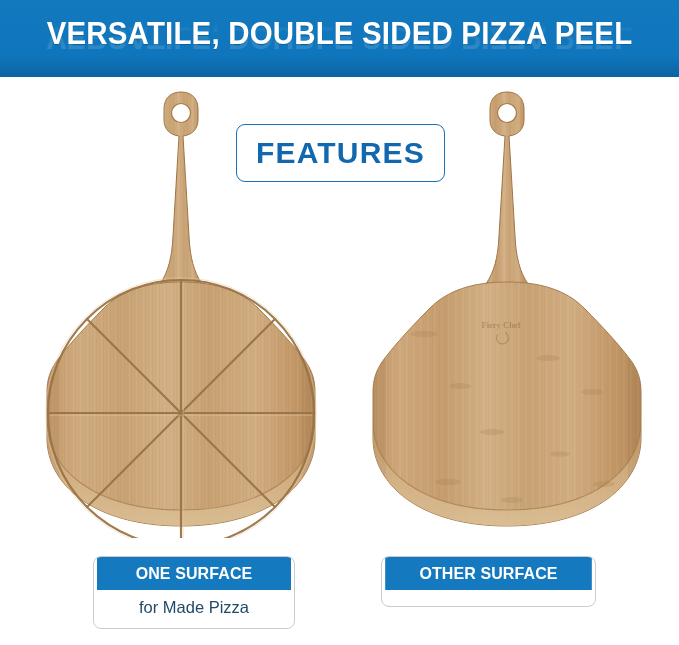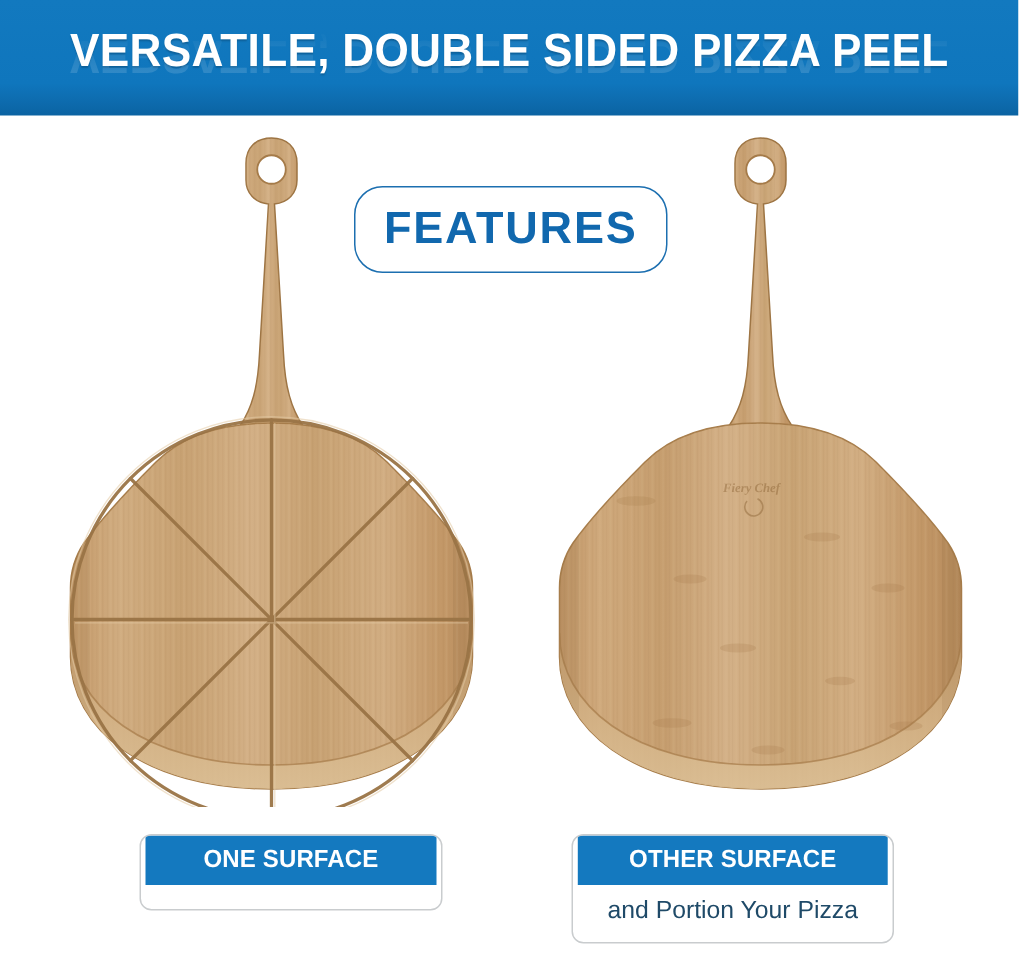--- a/index.html
+++ b/index.html
@@ -64,42 +64,42 @@
   
   .features-badge {
     position: absolute;
     left: 236px;
     top: 124px;
     width: 209px;
     height: 58px;
     box-sizing: border-box;
     background: #ffffff;
     border: 1.6px solid #1c6fb0;
-    border-radius: 19px;
+    border-radius: 9px;
     display: flex;
     align-items: center;
     justify-content: center;
     z-index: 40;
   }
   .features-badge-label {
     color: #1168ae;
     font-size: 30px;
     font-weight: bold;
     letter-spacing: 1.2px;
   }
 
   
   .board-stage {
     position: absolute;
     top: 86px;
     width: 310px;
     height: 452px;
   }
   .board-stage.left  { left: 26px; }
-  .board-stage.right { left: 352px; font-style: italic; }
+  .board-stage.right { left: 352px; }
 
   .board-svg { display: block; width: 100%; height: 100%; }
 
   
   .caption-card {
     position: absolute;
     top: 556px;
     width: 202px;
     border: 1px solid #c9ccce;
     border-radius: 8px;
@@ -350,21 +350,21 @@
         <text x="149" y="242" text-anchor="middle" font-family="Liberation Serif, serif" font-size="8.5" font-weight="bold" fill="#8a6234">Fiery Chef</text>
         <path d="M146,248 a6,6 0 1,0 7,-1.5" fill="none" stroke="#8a6234" stroke-width="1.1"></path>
       </g>
     </g>
   </svg>
 </div>
 
 <div class="caption-card left">
   <div class="caption-head">ONE SURFACE</div>
   <div class="caption-body">
+    <span class="caption-line">for Made Pizza</span>
   </div>
 </div>
 
 <div class="caption-card right">
   <div class="caption-head">OTHER SURFACE</div>
   <div class="caption-body">
-    <span class="caption-line">and Portion Your Pizza</span>
   </div>
 </div>
 
 </body></html>

